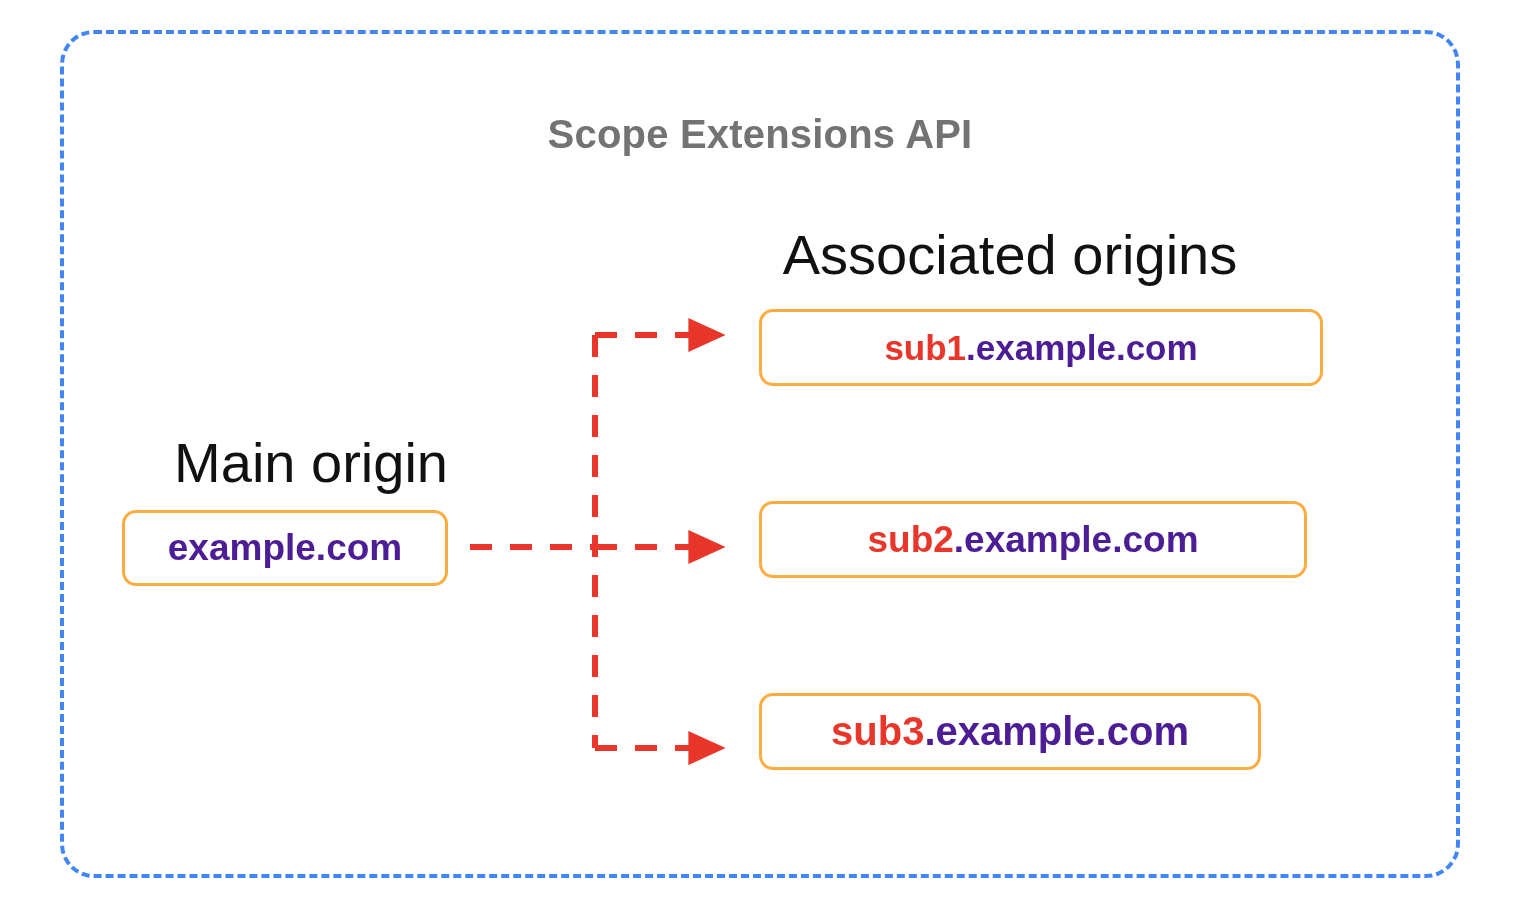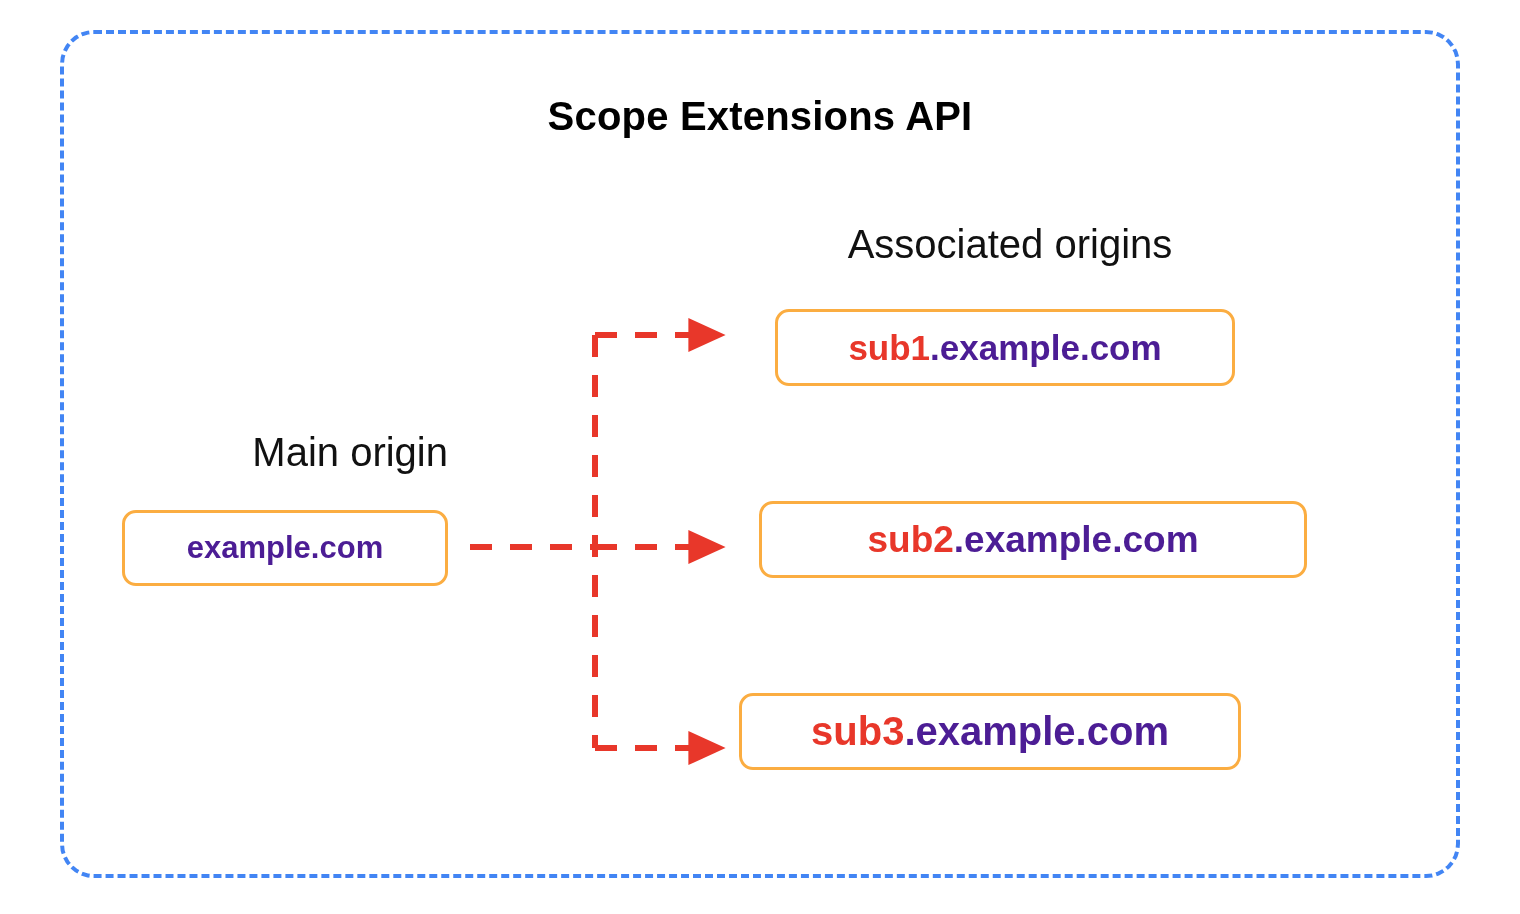--- a/index.html
+++ b/index.html
@@ -26,32 +26,32 @@
     width: 1400px;
     height: 848px;
     box-sizing: border-box;
     border: 4px dashed #4285f4;
     border-radius: 34px;
   }
   
   #diagram-title {
     position: absolute;
     left: 0;
-    top: 94px;
+    top: 112px;
     width: 1520px;
     text-align: center;
     font-size: 40px;
     font-weight: 700;
-    color: #000000;
+    color: #737373;
     letter-spacing: 0.2px;
   }
   
   .section-label {
     position: absolute;
-    font-size: 40px;
+    font-size: 56px;
     font-weight: 400;
     color: #111111;
     white-space: nowrap;
   }
   #label-main-origin {
     left: 122px;
     top: 430px;
     width: 326px;
     text-align: right;
   }
@@ -75,39 +75,38 @@
     font-weight: 700;
   }
   .sub-part { color: #e8372a; }
   .domain-part { color: #4c1d95; }
 
   #box-main-origin {
     left: 122px;
     top: 510px;
     width: 326px;
     height: 76px;
-    font-size: 31px;
+    font-size: 37px;
   }
   #box-assoc-0 {
     left: 759px;
     top: 309px;
-    width: 460px;
+    width: 564px;
     height: 77px;
     font-size: 35px;
-    margin-left: 16px;
   }
   #box-assoc-1 {
     left: 759px;
     top: 501px;
     width: 548px;
     height: 77px;
     font-size: 37px;
   }
   #box-assoc-2 {
-    left: 739px;
+    left: 759px;
     top: 693px;
     width: 502px;
     height: 77px;
     font-size: 40px;
   }
   
   #connectors {
     position: absolute;
     left: 0;
     top: 0;

